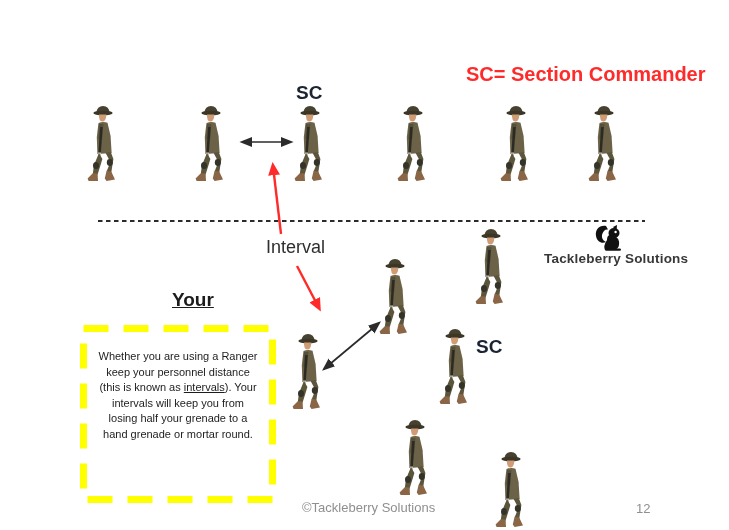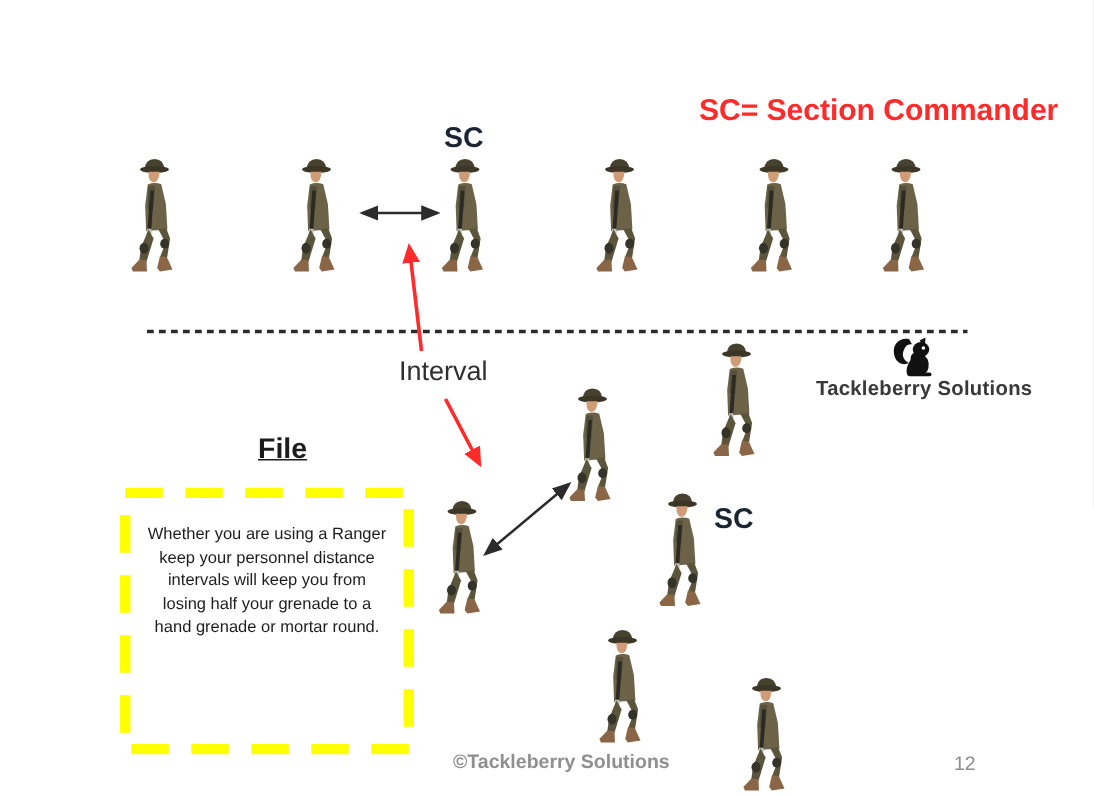--- a/index.html
+++ b/index.html
@@ -330,43 +330,44 @@
     <line x1="297" y1="266" x2="319" y2="308" style="stroke:var(--c-red,#ff2a2a)" stroke-width="2.4" marker-end="url(#ah-red)"></line>
   </svg>
 
 
   <div class="abs legend-red" style="left:466px; top:63px;">SC= Section Commander</div>
 
   <div class="abs sc-label" style="left:296px; top:82px;">SC</div>
 
   <div class="abs interval-label" style="left:266px; top:237px;text-align:center;">Interval</div>
 
-  <div class="abs title" style="left:172px; top:289px; font-size:19px;">File</div>
+  <div class="abs title" style="left:172px; top:289px; font-size:19px;">Your</div>
 
   <div class="abs sc-label" style="left:476px; top:336px;">SC</div>
 
   <svg class="abs squirrel" style="left:593px; top:224px;" width="32" height="28" viewBox="0 0 32 28" xmlns="http://www.w3.org/2000/svg">
     <path d="M13 2 C6 1 2 6 3 12 C4 18 9 20 13 18 C9.5 16.5 8 13 9.5 9.5 C10.5 7 12 5 15 5.5 Z" fill="#111"></path>
     <path d="M20 3 L24 1 L23.5 7 Z" fill="#111"></path>
     <ellipse cx="21" cy="9" rx="5.5" ry="5" fill="#111"></ellipse>
     <path d="M14 16 Q14 9 21 12 Q27 14 26 21 Q25.5 25 21 26 L12 26 Q10 22 14 16 Z" fill="#111"></path>
     <rect x="12" y="24.4" width="16" height="2.4" rx="1.2" fill="#111"></rect>
     <circle cx="22.6" cy="8" r="1.2" fill="#fff"></circle>
   </svg>
   <div class="abs brand-text" style="left:544px; top:251px;">Tackleberry Solutions</div>
 
   <div class="abs note-box">
     <svg class="border" width="196" height="178" viewBox="0 0 196 178" xmlns="http://www.w3.org/2000/svg">
       <rect x="3.5" y="3.5" width="189" height="171" fill="none" style="stroke:var(--c-yellow,#ffff00)" stroke-width="7" stroke-dasharray="25 15"></rect>
     </svg>
     <div class="note-text">
       <div>Whether you are using a Ranger</div>
       <div>keep your personnel distance</div>
+      <div><span>(this is known as </span><span class="u">intervals</span><span>). Your</span></div>
       <div>intervals will keep you from</div>
       <div>losing half your grenade to a</div>
       <div>hand grenade or mortar round.</div>
     </div>
   </div>
 
-  <div class="abs footer-text" style="left:302px; top:500px;font-weight:bold;">©Tackleberry Solutions</div>
+  <div class="abs footer-text" style="left:302px; top:500px;">©Tackleberry Solutions</div>
   <div class="abs footer-text" style="left:636px; top:501px;">12</div>
 
 </div>
 
 </body></html>

